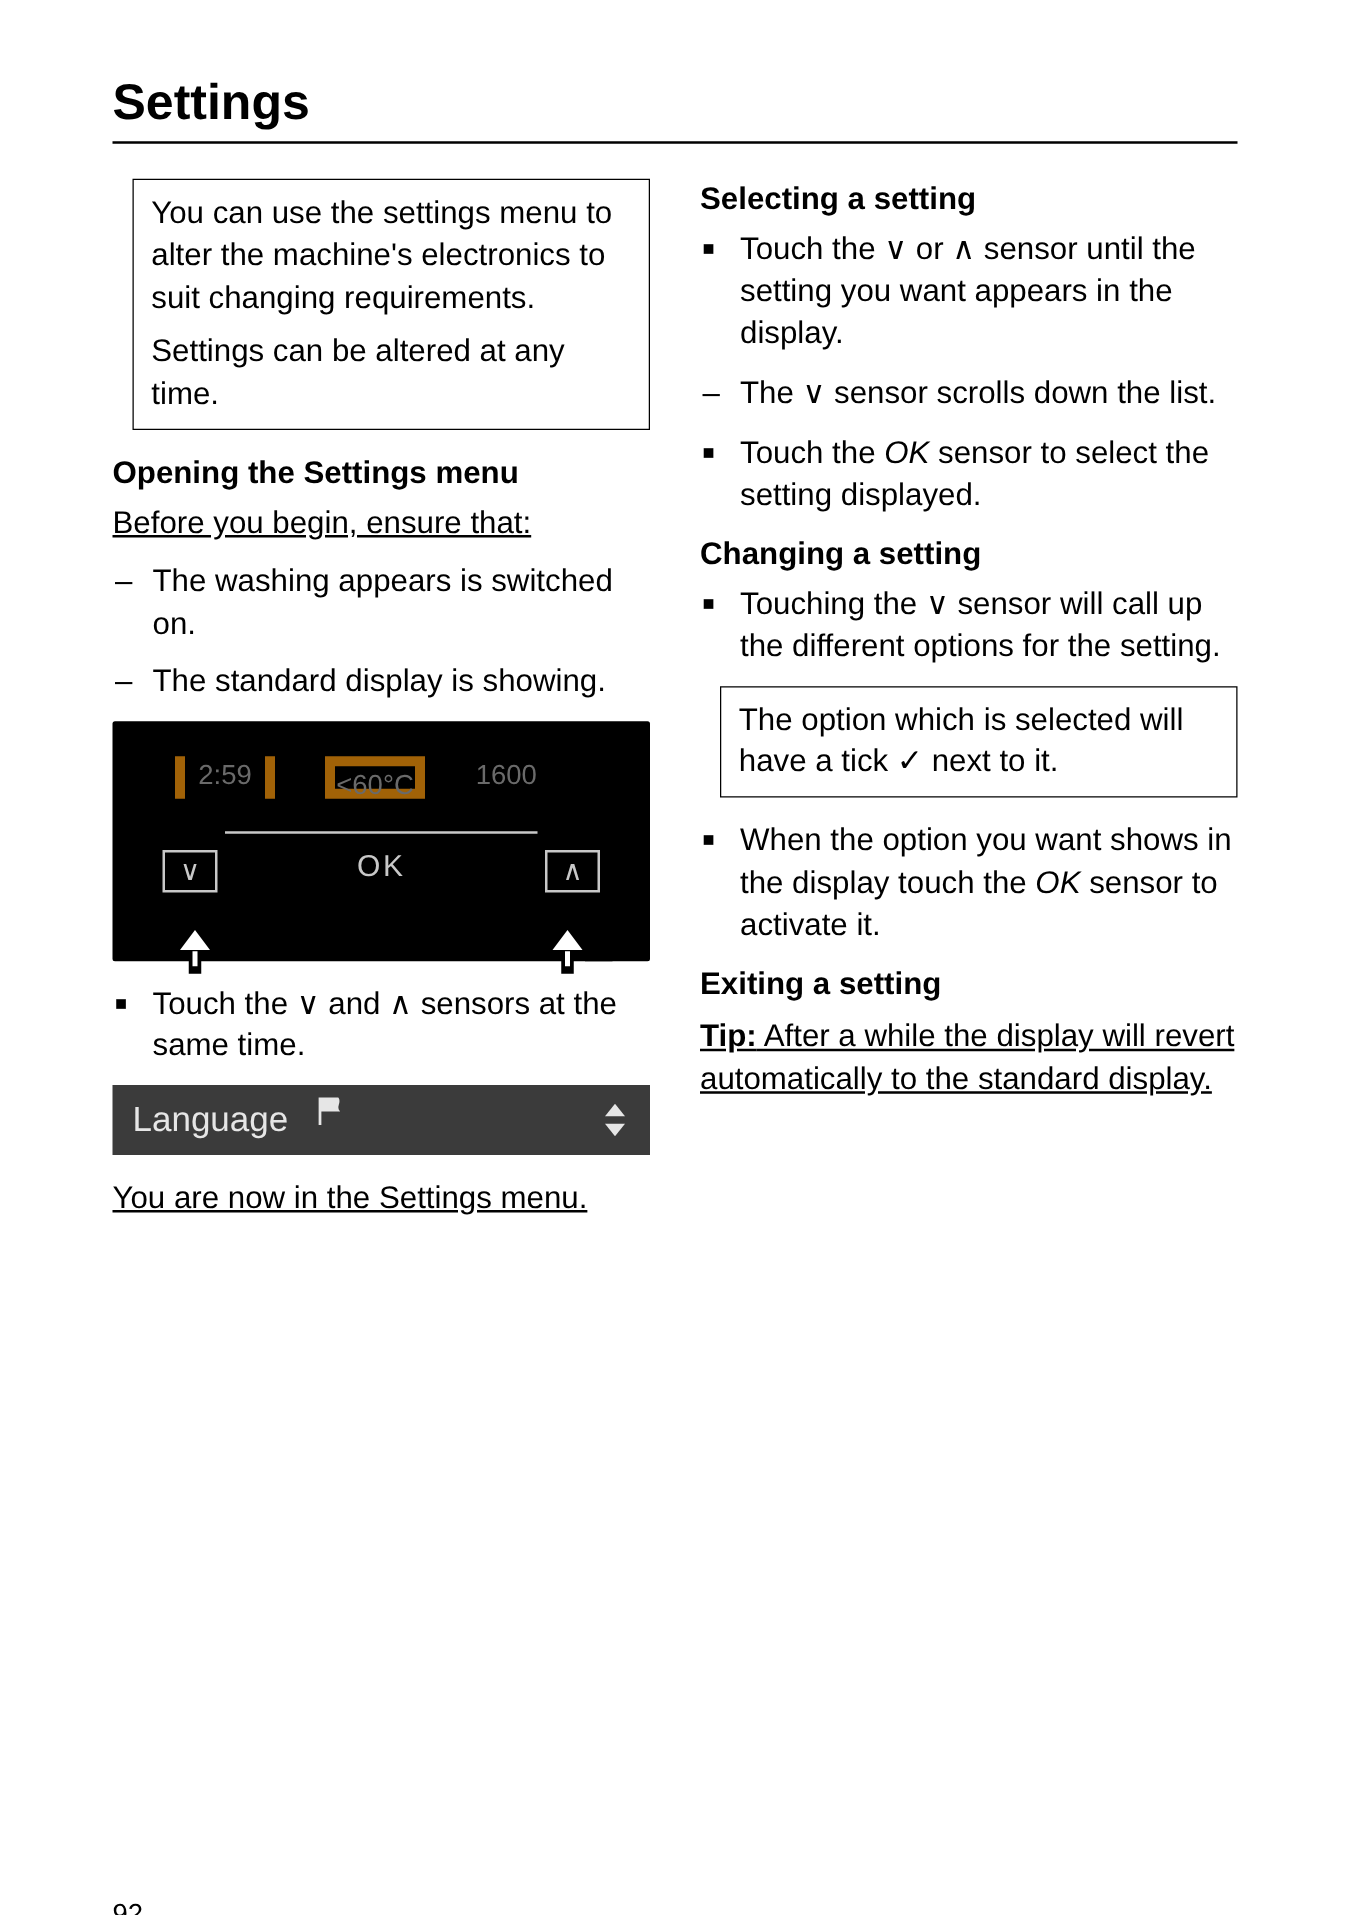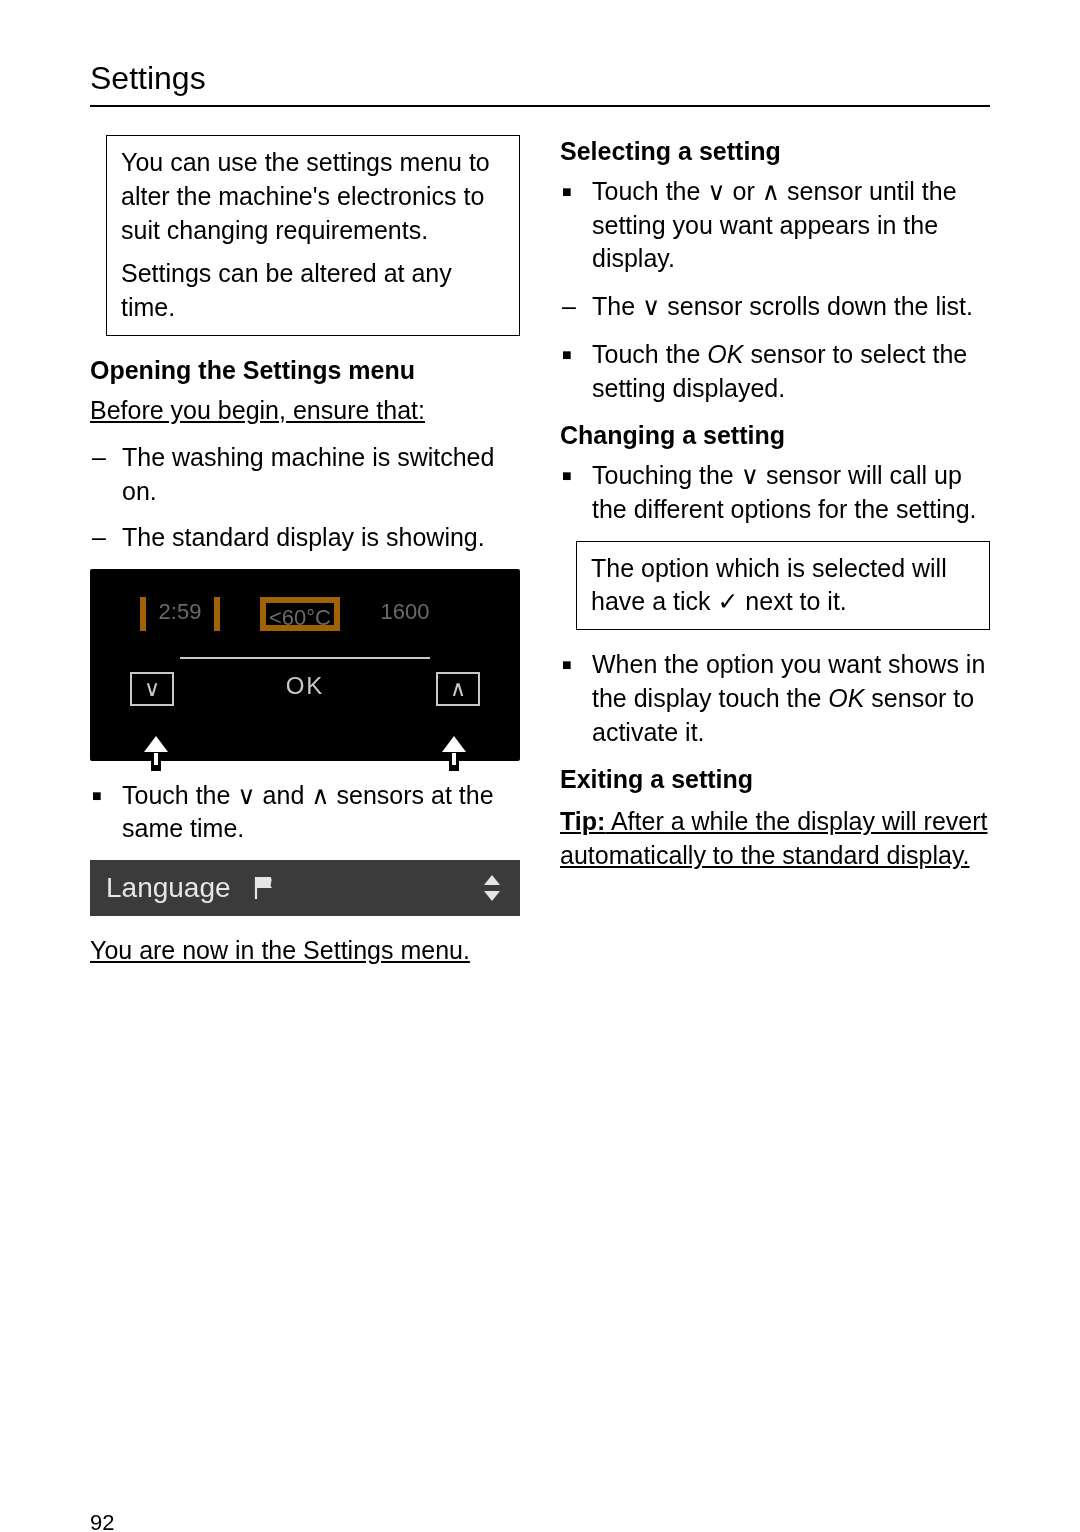--- a/index.html
+++ b/index.html
@@ -6,22 +6,22 @@
   html, body {
     margin: 0; padding: 0;
     font-family: Helvetica, Arial, sans-serif;
     background: #fff; color: #000;
     width: 1080px; height: 1532px;
   }
   .page {
     padding: 60px 90px 50px 90px;
   }
   .title {
-    font-size: 32px;
-    font-weight: normal;
+    font-size: 40px;
+    font-weight: bold;
     margin: 0 0 8px 0;
   }
   .rule {
     border: none; border-top: 2px solid #000;
     margin: 0 0 28px 0;
   }
   .cols {
     display: flex;
     gap: 40px;
   }
@@ -51,21 +51,21 @@
   .mono { font-family: "Courier New", monospace; letter-spacing: 0.5px; }
   .pagen { margin-top: 540px; font-size: 22px; }
   
   .disp-fig {
     background: #000; width: 100%; height: 192px;
     margin: 12px 0 18px 0; position: relative;
     border-radius: 2px;
   }
   .lcd-seg {
     position: absolute;
-    border: 6px solid #a16207;
+    border: 8px solid #a16207;
     color: #6a6a6a;
     font-family: sans-serif;
     text-align: center;
     font-size: 22px; line-height: 30px;
   }
   .lcd-time { top: 28px; left: 50px;  width: 80px; height: 34px; border-top:none; border-bottom:none;}
   .lcd-temp { top: 28px; left: 170px; width: 80px; height: 34px; }
   .lcd-spin { top: 28px; left: 275px; width: 80px; height: 34px; border:none;}
   .lcd-row2 {
     position: absolute; top: 100px; left: 40px; right: 40px; height: 40px;
@@ -92,21 +92,21 @@
   .aw-right .rtail { right:-18px; bottom:-6px; }
   
   .lang-bar {
     background: #3b3b3b; color: #e6e6e6;
     height: 56px; display:flex; align-items:center;
     padding: 0 16px; font-size: 28px;
     font-family: Helvetica, Arial, sans-serif;
     justify-content: space-between;
     margin: 6px 0 18px 0;
   }
-  .lang-left { display:flex; align-items:center; gap:22px;}
+  .lang-left { display:flex; align-items:flex-start; gap:22px;}
   .flag-icon svg, .sort-icon svg { display:block; }
 </style>
 </head>
 <body>
 
 <div class="page">
   <h1 class="title">Settings</h1>
   <hr class="rule">
 
   <div class="cols">
@@ -114,21 +114,21 @@
     <div class="col">
       <div class="box">
         <p>You can use the settings menu to alter the machine's electronics to suit changing requirements.</p>
         <p>Settings can be altered at any time.</p>
       </div>
 
       <p class="h3">Opening the Settings menu</p>
       <p class="body u" style="margin-top:2px">Before you begin, ensure that:</p>
       <ul class="dash">
         <li>
-            <span>The washing machine is switched on.</span>
+            <span>The washing appears is switched on.</span>
           </li>
         <li>
             <span>The standard display is showing.</span>
           </li>
       </ul>
 
       <div class="disp-fig">
         <div class="lcd-seg lcd-time">2:59</div>
         <div class="lcd-seg lcd-temp">&lt;<span>60°C</span></div>
         <div class="lcd-seg lcd-spin">1600</div>

